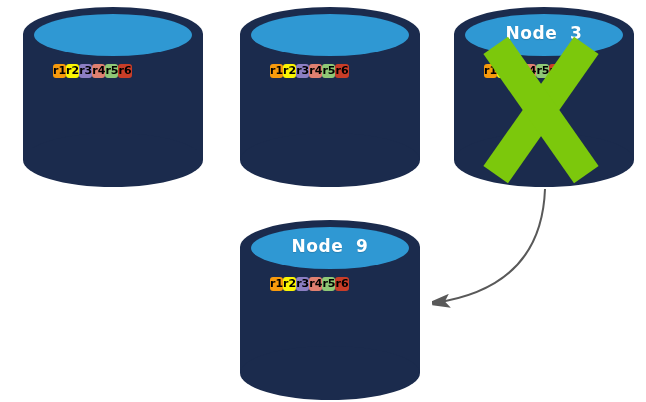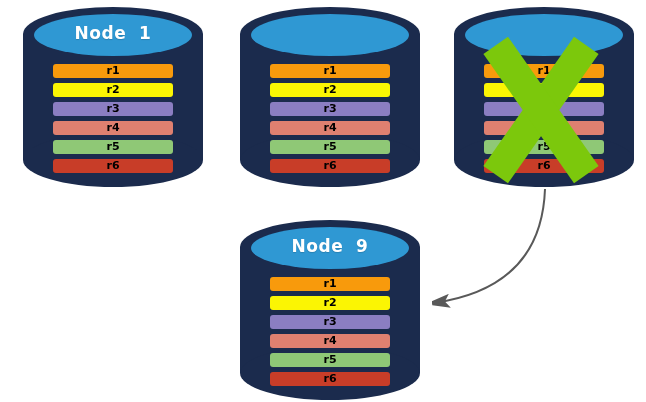--- a/index.html
+++ b/index.html
@@ -36,22 +36,20 @@
     font-size: 17px;
     white-space: pre;
     letter-spacing: 0.5px;
     text-shadow: 0 1px 1px rgba(0,0,0,0.15);
   }
 
   .rows {
     position: absolute;
     left: 30px; right: 30px; top: 58px;
     display: flex;
-    flex-direction: column;
-    gap: 5px;
   }
   .row {
     height: 14px;
     border-radius: 3px;
     display: flex;
     align-items: center;
     justify-content: center;
     font-size: 11px;
     font-weight: bold;
     line-height: 14px;
@@ -86,21 +84,20 @@
 
 <div class="canvas">
 
   <div class="node node-1">
     <svg class="cyl-svg" viewBox="0 0 180 182">
       <ellipse class="cyl-body-fill" cx="90" cy="28" rx="90" ry="27"></ellipse>
       <rect class="cyl-body-fill" x="0" y="28" width="180" height="126"></rect>
       <ellipse class="cyl-body-fill" cx="90" cy="154" rx="90" ry="27"></ellipse>
       <ellipse class="cyl-top-fill" cx="90" cy="29" rx="79" ry="21"></ellipse>
     </svg>
-    <div class="node-title">Node  1</div>
     <div class="rows">
       <div class="row" style="background: rgb(248, 154, 12);">r1</div>
       <div class="row" style="background: rgb(251, 245, 3);">r2</div>
       <div class="row" style="background: rgb(139, 126, 194);">r3</div>
       <div class="row" style="background: rgb(223, 128, 112);">r4</div>
       <div class="row" style="background: rgb(143, 200, 118);">r5</div>
       <div class="row" style="background: rgb(200, 61, 40);">r6</div>
     </div>
   </div>
 
@@ -121,20 +118,21 @@
     </div>
   </div>
 
   <div class="node node-3">
     <svg class="cyl-svg" viewBox="0 0 180 182">
       <ellipse class="cyl-body-fill" cx="90" cy="28" rx="90" ry="27"></ellipse>
       <rect class="cyl-body-fill" x="0" y="28" width="180" height="126"></rect>
       <ellipse class="cyl-body-fill" cx="90" cy="154" rx="90" ry="27"></ellipse>
       <ellipse class="cyl-top-fill" cx="90" cy="29" rx="79" ry="21"></ellipse>
     </svg>
+    <div class="node-title">Node  3</div>
     <div class="rows">
       <div class="row" style="background: rgb(248, 154, 12);">r1</div>
       <div class="row" style="background: rgb(251, 245, 3);">r2</div>
       <div class="row" style="background: rgb(139, 126, 194);">r3</div>
       <div class="row" style="background: rgb(223, 128, 112);">r4</div>
       <div class="row" style="background: rgb(143, 200, 118);">r5</div>
       <div class="row" style="background: rgb(200, 61, 40);">r6</div>
     </div>
     <div class="x-overlay">
       <div class="x-bar a"></div>

